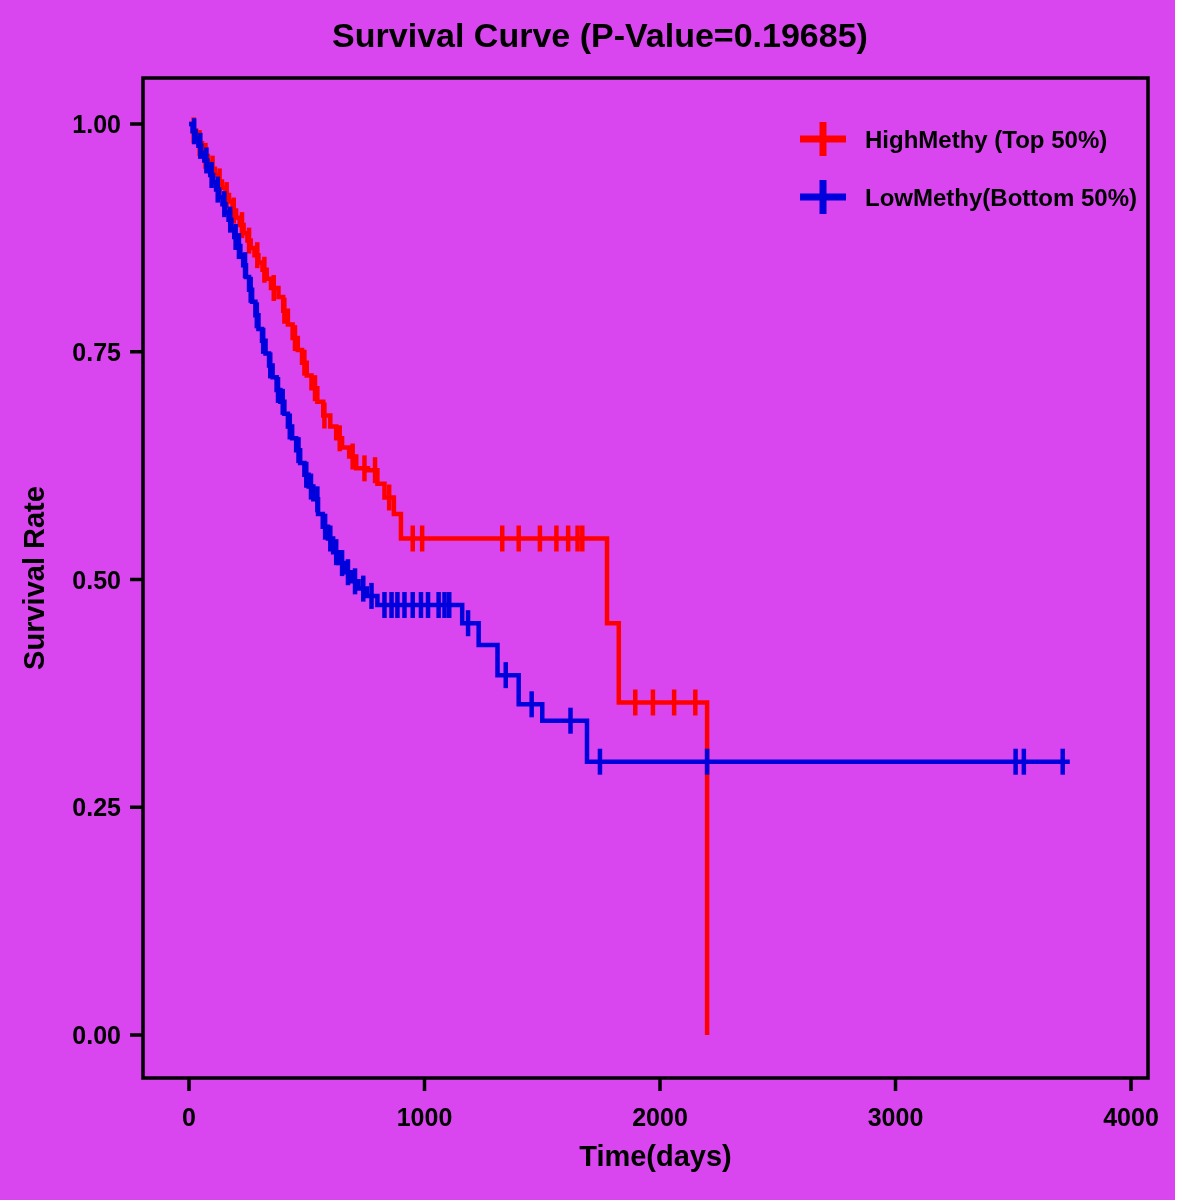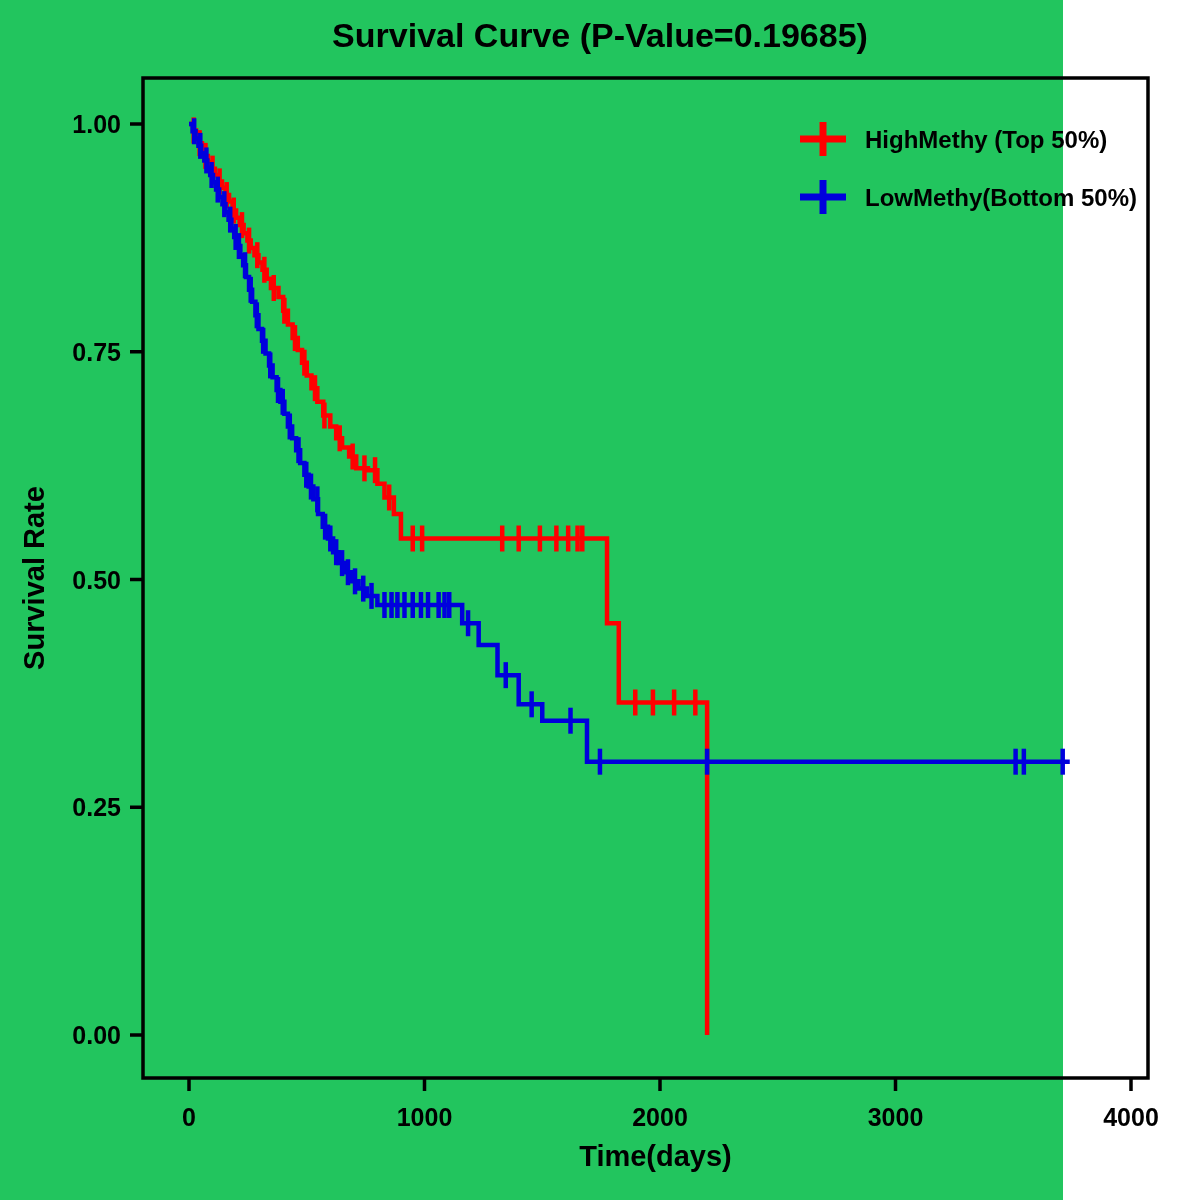--- a/index.html
+++ b/index.html
@@ -1,17 +1,17 @@
 <!DOCTYPE html>
 <html><head>
 <meta charset="utf-8">
 <style>
   html,body{margin:0;padding:0;background:#ffffff;}
   body{width:1200px;height:1200px;font-family:"Liberation Sans",sans-serif;overflow:hidden;}
-  #root{position:relative;width:1063px;height:1200px;background:#22c55e;}
+  #root{position:relative;width:1175px;height:1200px;background:#d946ef;}
   #chart-title{
     position:absolute;left:0;top:16px;width:1200px;text-align:center;
     font-size:34px;font-weight:bold;color:#000;letter-spacing:0px;
   }
   #plot-wrap{position:absolute;left:0;top:0;width:1200px;height:1200px;}
   svg{display:block;}
   .axis-tick-label{font-size:25px;font-weight:bold;fill:#000;font-family:"Liberation Sans",sans-serif;}
   .axis-title{font-size:29px;font-weight:bold;fill:#000;font-family:"Liberation Sans",sans-serif;}
   .legend-label{font-size:24px;font-weight:bold;fill:#000;font-family:"Liberation Sans",sans-serif;}
 </style>

